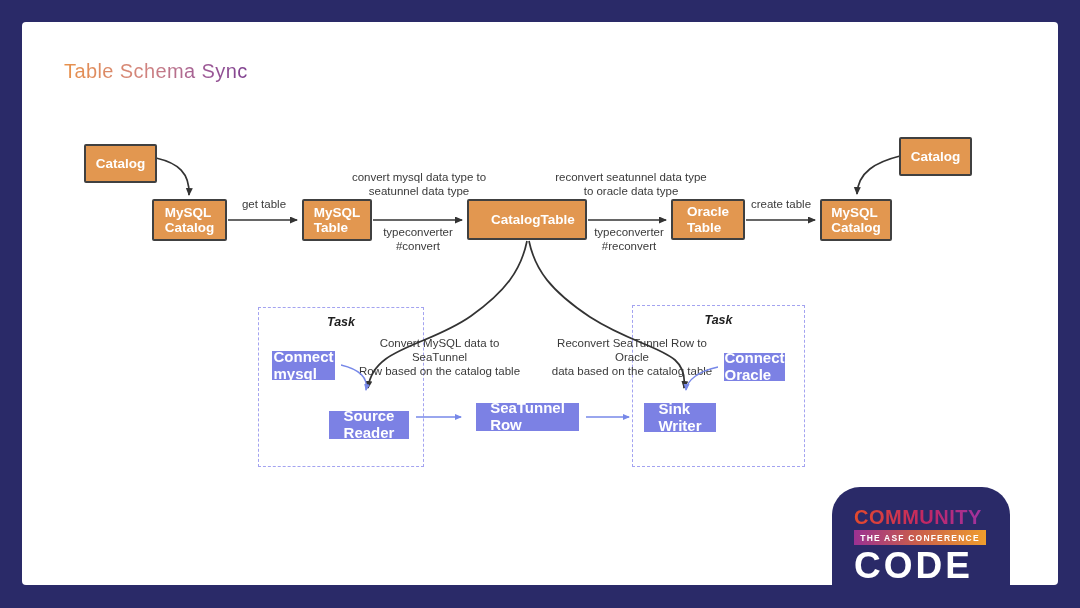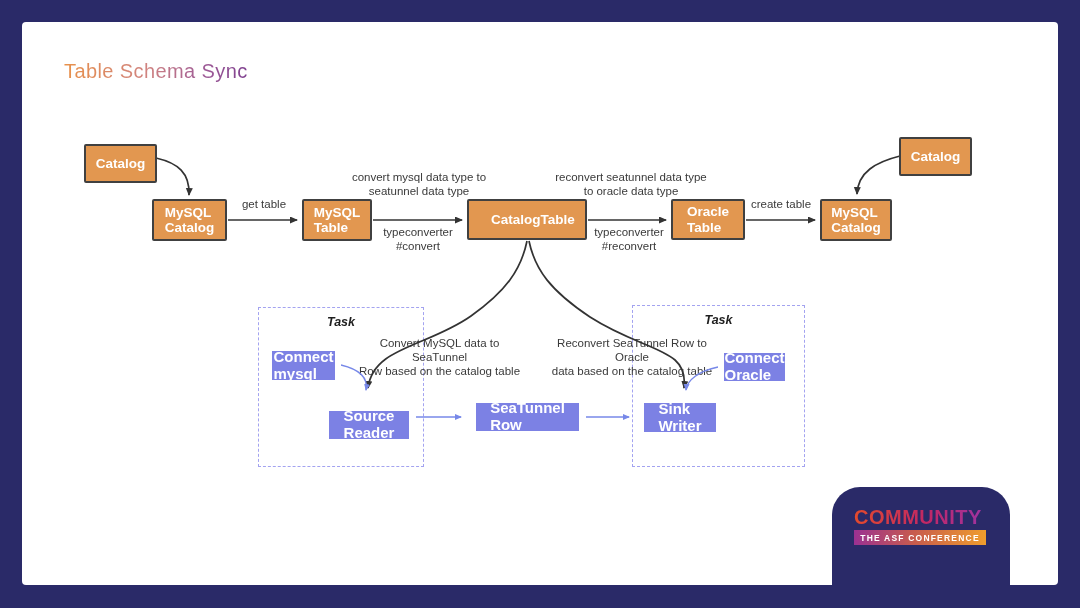--- a/index.html
+++ b/index.html
@@ -106,14 +106,15 @@
   <div class="node purple" style="left:638px;top:397px;width:84px;height:41px;">Sink
 Writer</div>
   <div class="node purple" style="left:718px;top:347px;width:73px;height:40px;">Connect
 Oracle</div>
 
   <div class="badge">
     <div class="logo-community">COMMUNITY</div>
     <div class="logo-bar">
       <span>THE ASF CONFERENCE</span>
     </div>
+    <div class="logo-code">CODE</div>
   </div>
 </div>
 
 </body></html>

